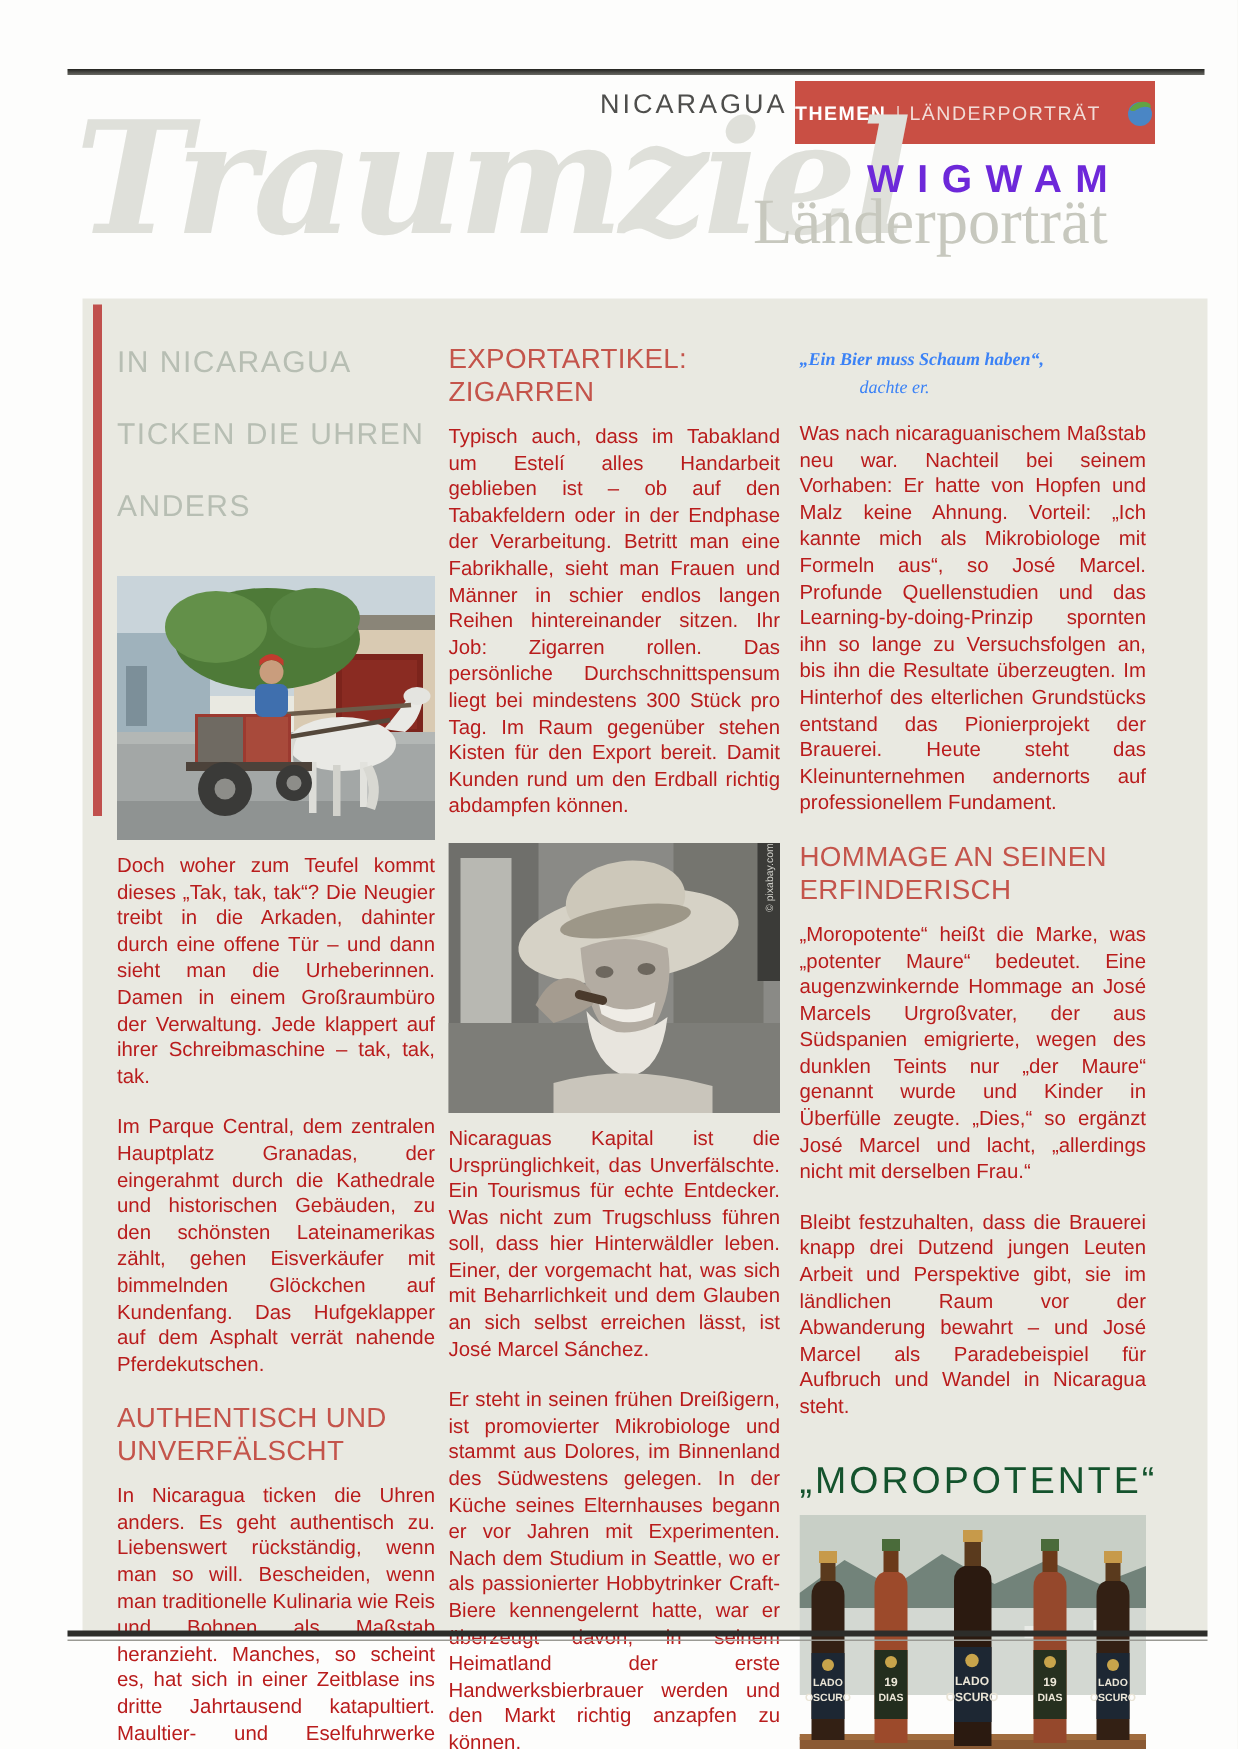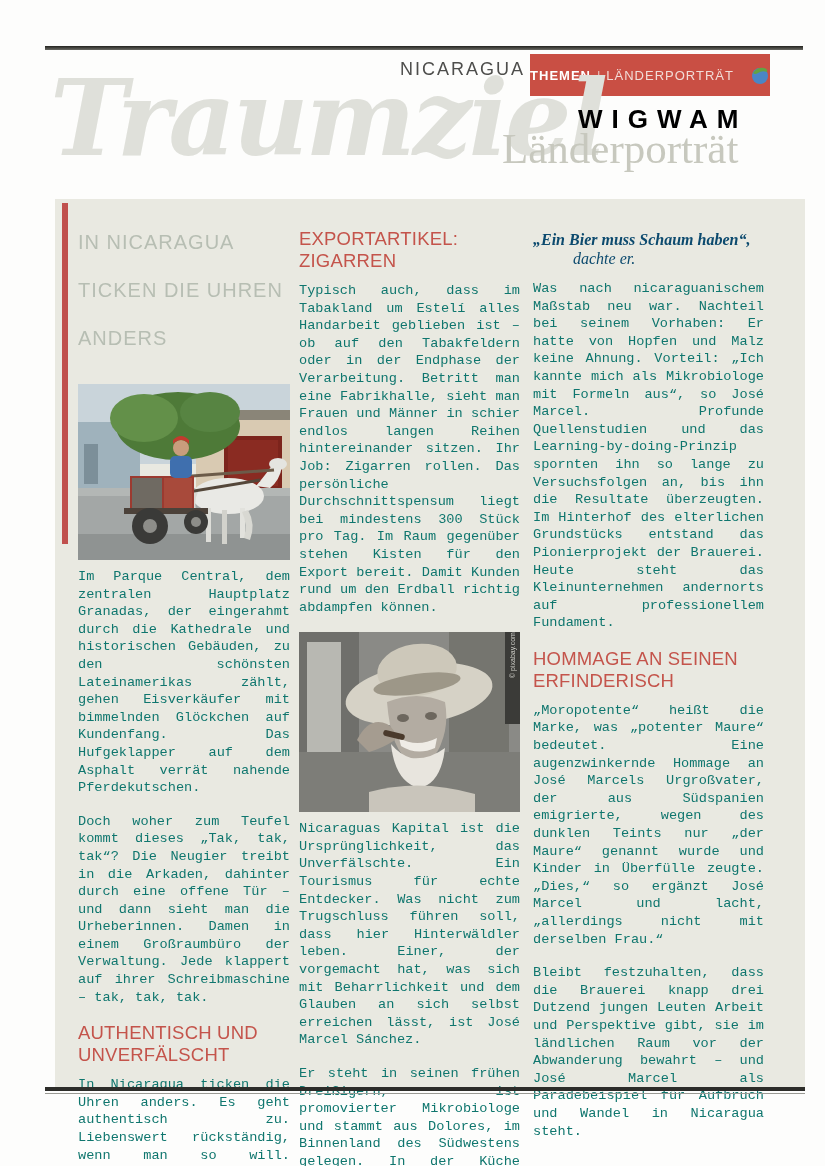--- a/index.html
+++ b/index.html
@@ -14,46 +14,46 @@
   .band .strong{color:#ffffff;font-weight:700;font-size:13px;letter-spacing:1px;}
   .band .sep{color:#eac6c0;font-size:13px;}
   .band .lbl{color:#f2dcd7;font-size:13px;letter-spacing:1px;}
   .band .globe{width:20px;height:20px;margin-left:10px;}
   .kicker{position:absolute;left:330px;top:59px;width:195px;text-align:right;
     font-size:18px;letter-spacing:2px;color:#4e4e4c;font-weight:400;}
   .script-title{position:absolute;left:50px;top:62px;width:470px;
     font-family:"DejaVu Serif",serif;font-style:italic;font-weight:700;
     font-size:104px;line-height:1.1;color:#dfe0da;letter-spacing:-3px;}
   .watermark{position:absolute;left:578px;top:104px;font-size:26px;font-weight:700;
-    letter-spacing:9px;color:#000000;}
+    letter-spacing:9px;color:#6d28d9;}
   .subtitle{position:absolute;left:502px;top:124px;font-family:"Liberation Serif",serif;
     font-size:43px;color:#c7c8be;}
 
   
   .content{position:absolute;left:55px;top:199px;width:750px;height:889px;background:#e9e9e1;}
   .red-bar{position:absolute;left:62px;top:203px;width:6px;height:341px;background:#c0504d;}
   .bottom-rule{position:absolute;left:45px;top:1087px;width:760px;height:4px;background:#2d2d2a;}
   .bottom-rule2{position:absolute;left:45px;top:1093px;width:760px;height:1px;background:#9a9a94;}
 
   .col{position:absolute;}
   .col-left{left:78px;top:218px;width:212px;}
   .col-mid{left:299px;top:228px;width:221px;}
   .col-right{left:533px;top:230px;width:231px;}
 
   .display-h{font-size:20px;line-height:48px;letter-spacing:1px;color:#b7beb3;
     font-weight:300;margin:0 0 22px 0;}
   h3.red-h{font-size:18.5px;line-height:22px;color:#c4544b;font-weight:400;
     letter-spacing:.2px;margin:0 0 10px 0;}
-  p.body{font-family:Liberation Mono, monospace;font-size:13.6px;line-height:17.6px;
-    color:#0f766e;text-align:justify;margin:4px 0 16px 0;}
+  p.body{font-family:Liberation Sans, sans-serif;font-size:13.6px;line-height:17.6px;
+    color:#b91c1c;text-align:justify;margin:4px 0 16px 0;}
   .photo{display:block;width:100%;margin:0 0 8px 0;}
   .quote{font-family:"Liberation Serif",serif;font-style:italic;font-weight:700;
-    color:#0c4a6e;font-size:16px;line-height:19px;margin:0 0 12px 0;}
+    color:#3b82f6;font-size:12px;line-height:19px;margin:0 0 12px 0;}
   .quote .q2{font-weight:400;margin-left:40px;}
-  .brand-label{font-size:25px;letter-spacing:2px;color:#6d28d9;font-weight:300;
+  .brand-label{font-size:25px;letter-spacing:2px;color:#14532d;font-weight:300;
     text-align:right;margin:26px 0 8px 0;}
   .mt22{margin-top:22px;}
   .mt14{margin-top:14px;}
 </style>
 </head>
 <body>
 
 <div id="page">
 
   <div class="top-rule"></div>
@@ -113,22 +113,22 @@
       <circle cx="72" cy="142" r="18" fill="#3a3a38"></circle>
       <circle cx="72" cy="142" r="7" fill="#8d8d89"></circle>
       <circle cx="118" cy="138" r="12" fill="#3a3a38"></circle>
       <circle cx="118" cy="138" r="5" fill="#8d8d89"></circle>
 
       <rect x="92" y="72" width="22" height="22" rx="5" fill="#3f6fae"></rect>
       <circle cx="103" cy="64" r="8" fill="#c99d7d"></circle>
       <path d="M95 60 Q103 52 111 60 L111 56 Q103 48 95 56 Z" fill="#c23b2e"></path>
     </svg>
 
+    <p class="body">Doch woher zum Teufel kommt dieses „Tak, tak, tak“? Die Neugier treibt in die Arkaden, dahinter durch eine offene Tür – und dann sieht man die Urheberinnen. Damen in einem Großraumbüro der Verwaltung. Jede klappert auf ihrer Schreibmaschine – tak, tak, tak.</p>
     <p class="body">Im Parque Central, dem zentralen Hauptplatz Granadas, der eingerahmt durch die Kathedrale und historischen Gebäuden, zu den schönsten Lateinamerikas zählt, gehen Eisverkäufer mit bimmelnden Glöckchen auf Kundenfang. Das Hufgeklapper auf dem Asphalt verrät nahende Pferdekutschen.</p>
-    <p class="body">Doch woher zum Teufel kommt dieses „Tak, tak, tak“? Die Neugier treibt in die Arkaden, dahinter durch eine offene Tür – und dann sieht man die Urheberinnen. Damen in einem Großraumbüro der Verwaltung. Jede klappert auf ihrer Schreibmaschine – tak, tak, tak.</p>
     <h3 class="red-h mt22">AUTHENTISCH UND UNVERFÄLSCHT</h3>
     <p class="body">In Nicaragua ticken die Uhren anders. Es geht authentisch zu. Liebenswert rückständig, wenn man so will. Bescheiden, wenn man traditionelle Kulinaria wie Reis und Bohnen als Maßstab heranzieht. Manches, so scheint es, hat sich in einer Zeitblase ins dritte Jahrtausend katapultiert. Maultier- und Eselfuhrwerke holpern wie zu alten Zeiten über die Panamericana, Ochsenkarren über Land.</p>
   </div>
 
   <div class="col col-mid">
     <h3 class="red-h">EXPORTARTIKEL: ZIGARREN</h3>
     <p class="body">Typisch auch, dass im Tabakland um Estelí alles Handarbeit geblieben ist – ob auf den Tabakfeldern oder in der Endphase der Verarbeitung. Betritt man eine Fabrikhalle, sieht man Frauen und Männer in schier endlos langen Reihen hintereinander sitzen. Ihr Job: Zigarren rollen. Das persönliche Durchschnittspensum liegt bei mindestens 300 Stück pro Tag. Im Raum gegenüber stehen Kisten für den Export bereit. Damit Kunden rund um den Erdball richtig abdampfen können.</p>
 
     <svg class="photo mt14" viewBox="0 0 221 180">
       <rect x="0" y="0" width="221" height="180" fill="#8a8a86"></rect>

